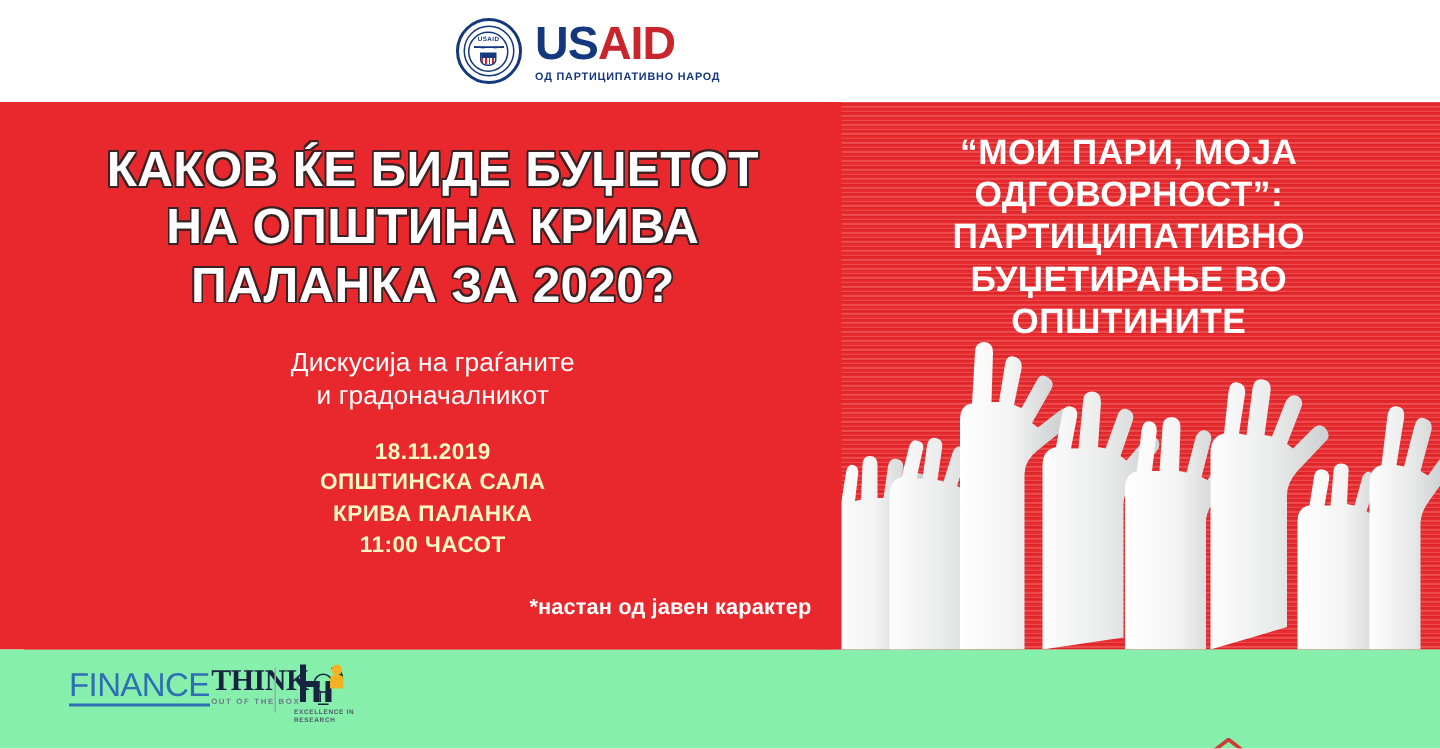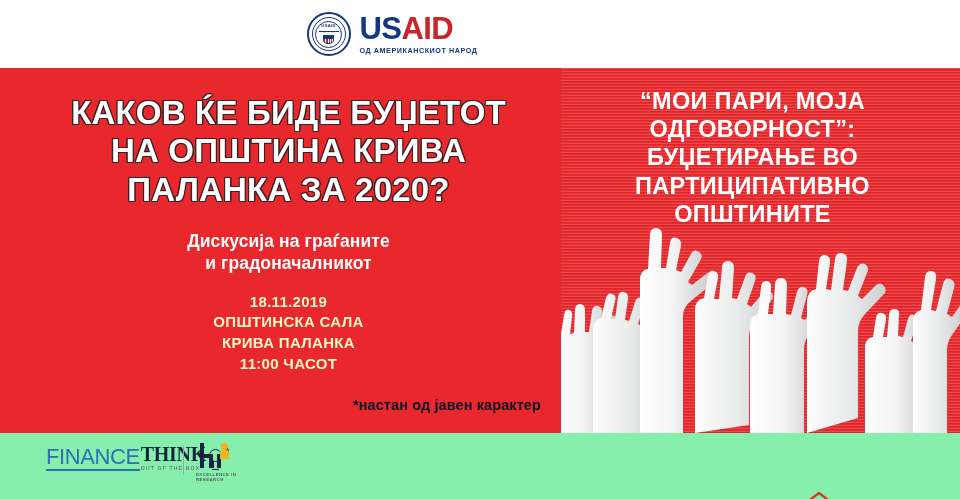--- a/index.html
+++ b/index.html
@@ -121,36 +121,36 @@
       -1.1px 0 #3a2224, 1.1px 0 #3a2224,
       0 -1.1px #3a2224, 0 1.1px #3a2224,
       -1.1px -1.1px #3a2224, 1.1px -1.1px #3a2224,
       -1.1px 1.1px #3a2224, 1.1px 1.1px #3a2224;
   }
   .headline .hl-line{display:block;white-space:nowrap;}
 
   .subhead{
     margin-top:21px;
     text-align:center;color:#ffffff;
-    font-size:17.5px;font-weight:bold;line-height:1.28;
+    font-size:17.5px;font-weight:normal;line-height:1.28;
     letter-spacing:0.1px;
   }
   .subhead .sh-line{display:block;}
 
   .details{
     margin-top:17px;
     text-align:center;color:#fef9c3;
     font-size:15px;font-weight:bold;line-height:1.38;
     letter-spacing:0.3px;
   }
   .details .dt-line{display:block;}
 
   .footnote{
     position:absolute;right:20px;bottom:20px;
-    color:#0f172a;font-size:14.5px;font-weight:bold;letter-spacing:0.1px;
+    color:#ffffff;font-size:14.5px;font-weight:bold;letter-spacing:0.1px;
   }
 
   
   .right-head{
     position:absolute;left:0;top:19px;width:415px;
     text-align:center;
     color:#ffffff;
     font-size:23.5px;font-weight:bold;line-height:1.2;
     letter-spacing:0.3px;
     z-index:4;
@@ -286,34 +286,34 @@
         <div class="seal-inner">
           <span class="seal-word">USAID</span>
           <span class="seal-eagle"></span>
           <span class="seal-shield"></span>
         </div>
       </div>
       <div class="usaid-text">
         <div class="usaid-word">
           <span class="us">US</span><span class="aid">AID</span>
         </div>
-        <div class="usaid-tag">ОД АМЕРИКАНСКИОТ НАРОД</div>
+        <div class="usaid-tag">ОД ПАРТИЦИПАТИВНО НАРОД</div>
       </div>
     </div>
   </div>
 
   <div class="band">
 
     <div class="band-right">
 
       <div class="right-head">
         <span class="rh-line">“МОИ ПАРИ, МОЈА</span>
         <span class="rh-line">ОДГОВОРНОСТ”:</span>
+        <span class="rh-line">ПАРТИЦИПАТИВНО</span>
         <span class="rh-line">БУЏЕТИРАЊЕ ВО</span>
-        <span class="rh-line">ПАРТИЦИПАТИВНО</span>
         <span class="rh-line">ОПШТИНИТЕ</span>
       </div>
 
       <div class="hands">
         <svg viewBox="0 0 415 215" preserveAspectRatio="none" xmlns="http://www.w3.org/2000/svg">
           <defs>
             <linearGradient id="hg" x1="0" y1="0" x2="1" y2="0">
               <stop offset="0%" stop-color="#ffffff"></stop>
               <stop offset="45%" stop-color="#f4f4f4"></stop>
               <stop offset="75%" stop-color="#d8dadb"></stop>

